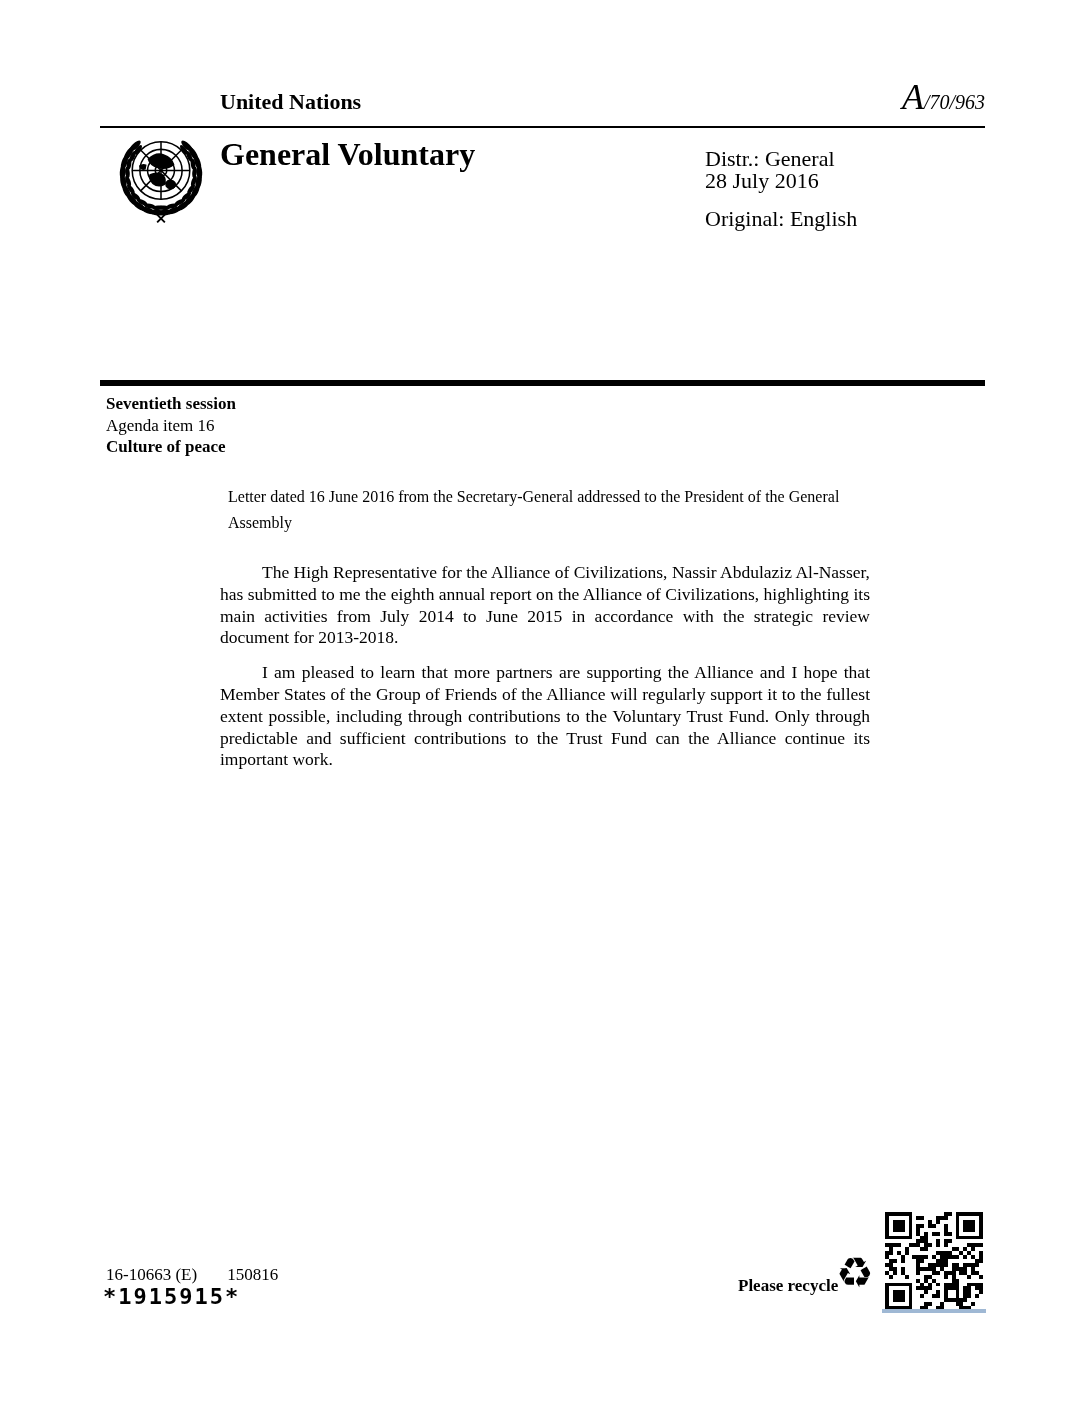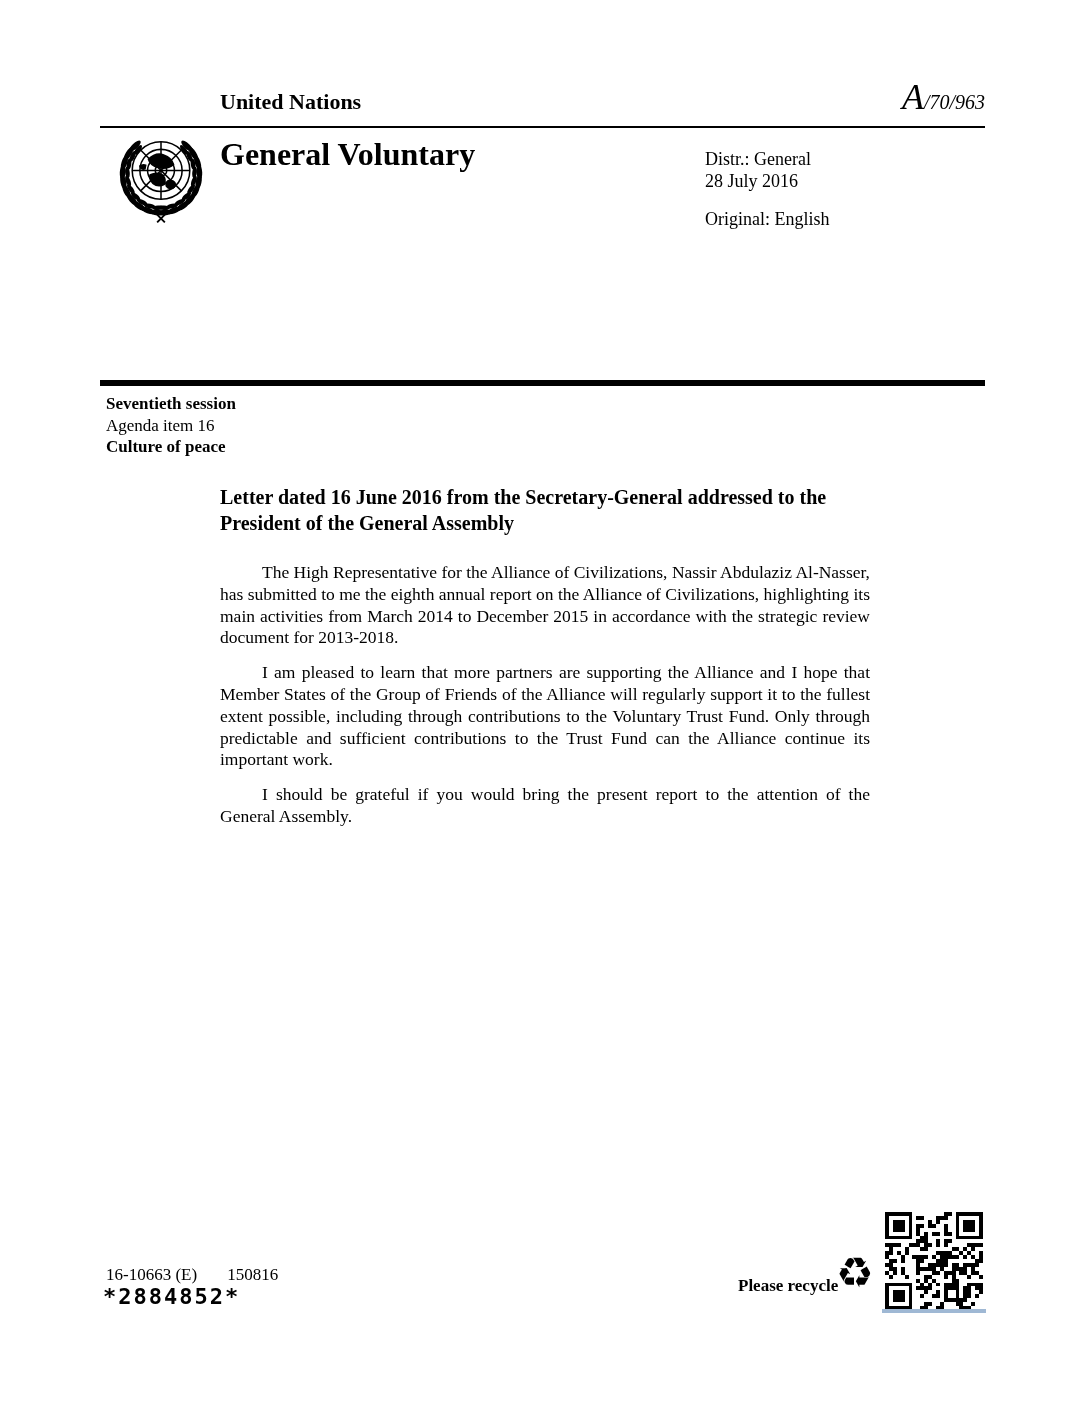--- a/index.html
+++ b/index.html
@@ -29,40 +29,41 @@
   .emblem {
     position:absolute; left:112px; top:134px;
     width:98px; height:96px;
   }
   .assembly-title {
     position:absolute; left:220px; top:136px;
     font-size:32px; font-weight:bold; line-height:36px;
   }
   .meta-block {
     position:absolute; left:705px; top:148px;
-    font-size:18px; line-height:22px;
+    font-size:22px; line-height:22px;
   }
   .meta-block .original-line { margin-top:16px; }
   
   .session-bar {
     position:absolute; left:100px; top:380px;
     width:885px; height:6px; background:#000;
   }
   .session-block {
     position:absolute; left:106px; top:393px;
     font-size:17px; line-height:21.5px;
   }
   .bold { font-weight:bold; }
   
   .letter-body {
     position:absolute; left:220px; top:484px; width:650px;
   }
   .letter-title {
-    font-size:20px; font-weight:bold; line-height:26px;
+    font-size:16px; font-weight:normal; line-height:26px;
     margin-bottom:26px;
+    margin-left:8px;
   }
   .letter-body p {
     font-size:17.5px; line-height:21.8px;
     text-align:justify; text-indent:42px;
     margin-bottom:13px;
   }
   .signature {
     margin-top:28px; text-align:right; font-size:17.5px;
   }
   .signature .signed { font-style:italic; margin-right:6px; }
@@ -182,29 +183,28 @@
 
   <div class="session-bar"></div>
   <div class="session-block">
     <div class="bold">Seventieth session</div>
     <div>Agenda item 16</div>
     <div class="bold">Culture of peace</div>
   </div>
 
   <div class="letter-body">
     <div class="letter-title">Letter dated 16 June 2016 from the Secretary-General addressed to the President of the General Assembly</div>
-    <p>The High Representative for the Alliance of Civilizations, Nassir Abdulaziz Al-Nasser, has submitted to me the eighth annual report on the Alliance of Civilizations, highlighting its main activities from March 2014 to December 2015 in accordance with the strategic review document for 2013-2018.</p>
+    <p>The High Representative for the Alliance of Civilizations, Nassir Abdulaziz Al-Nasser, has submitted to me the eighth annual report on the Alliance of Civilizations, highlighting its main activities from July 2014 to June 2015 in accordance with the strategic review document for 2013-2018.</p>
     <p>I am pleased to learn that more partners are supporting the Alliance and I hope that Member States of the Group of Friends of the Alliance will regularly support it to the fullest extent possible, including through contributions to the Voluntary Trust Fund. Only through predictable and sufficient contributions to the Trust Fund can the Alliance continue its important work.</p>
-    <p>I should be grateful if you would bring the present report to the attention of the General Assembly.</p>
   </div>
 
   <div class="footer-docnum">
     <span>16-10663 (E)</span><span class="date-code">150816</span>
   </div>
-  <div class="footer-barcode">*2884852*</div>
+  <div class="footer-barcode">*1915915*</div>
 
   <div class="recycle-label">Please recycle</div>
   <div class="recycle-icon">♻</div>
 
   <div class="qr-code">
     <svg id="qr-svg" viewBox="0 0 25 25" width="104" height="98" xmlns="http://www.w3.org/2000/svg" shape-rendering="crispEdges">
         <rect x="0" y="0" width="25" height="25" fill="#fff"></rect>
         <rect x="15" y="0" width="1" height="1" fill="#000"></rect>
         <rect x="16" y="0" width="1" height="1" fill="#000"></rect>
         <rect x="8" y="1" width="1" height="1" fill="#000"></rect>

